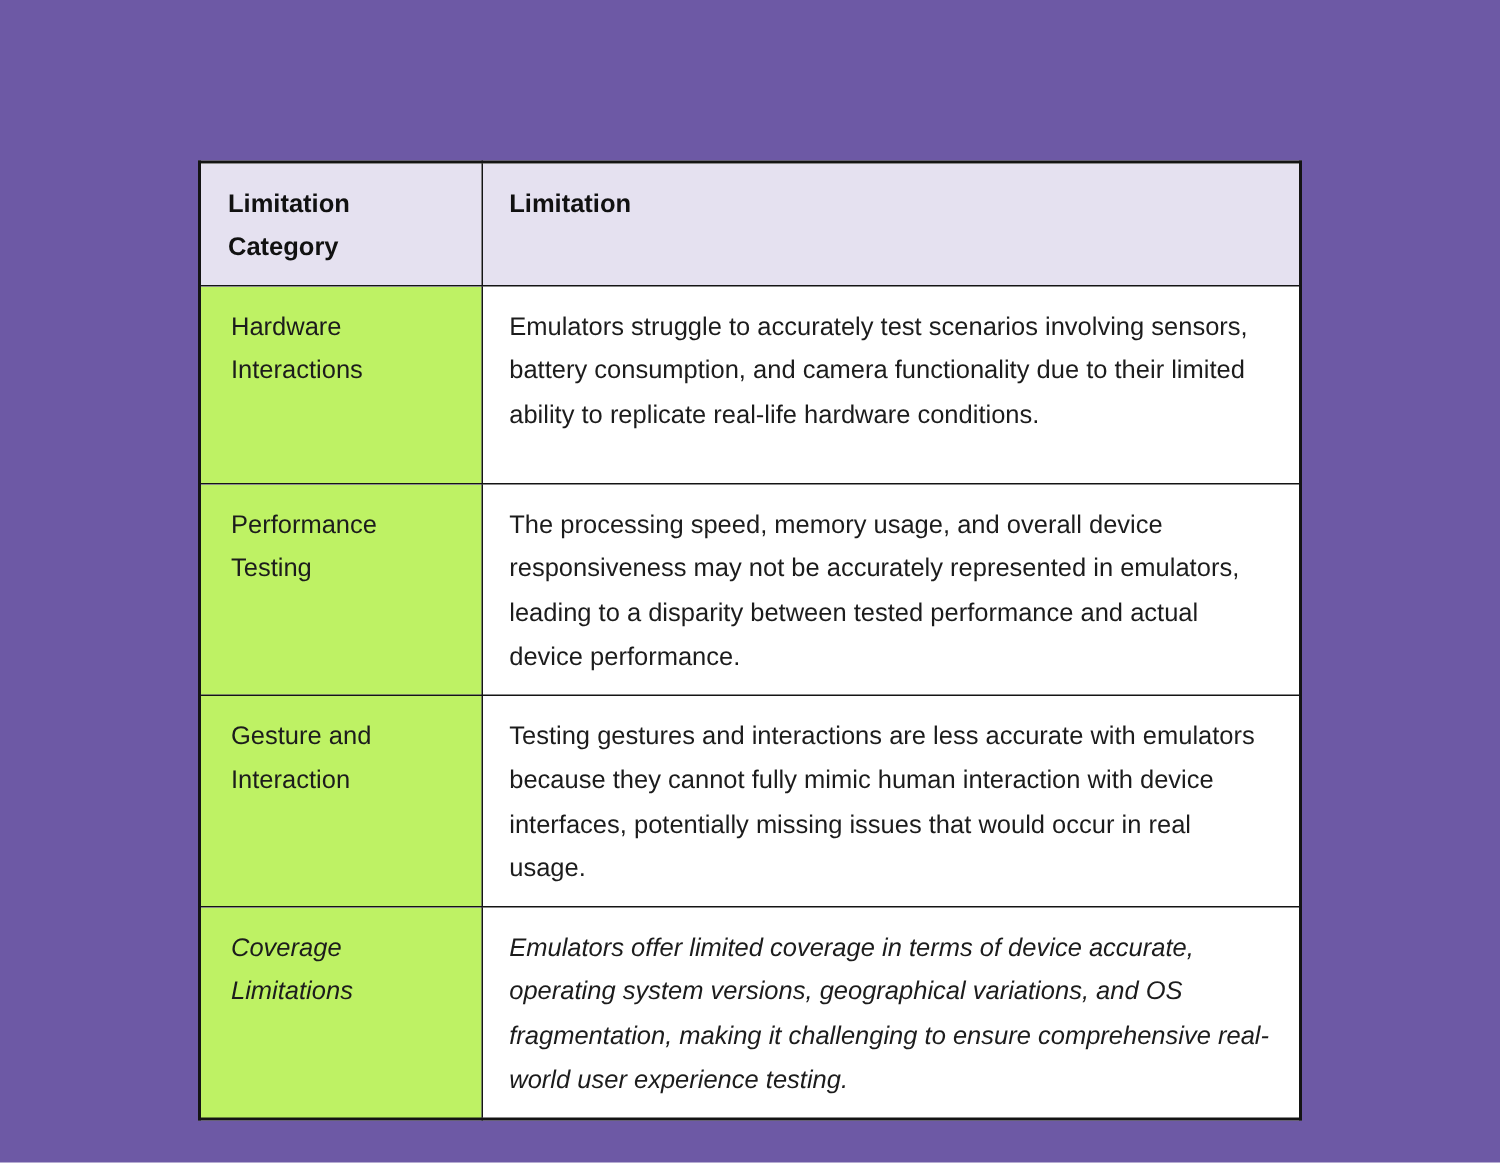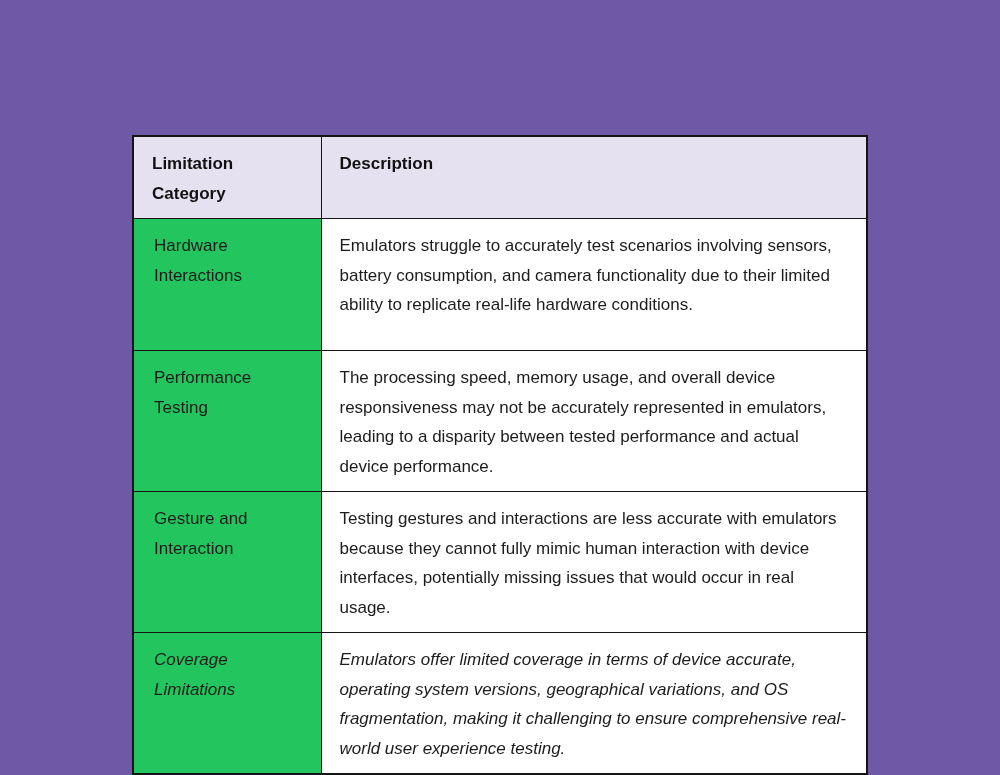--- a/index.html
+++ b/index.html
@@ -13,21 +13,21 @@
     font-family: "Liberation Sans", sans-serif;
     overflow: hidden;
   }
   .page {
     width: 1000px;
     height: 775px;
     box-sizing: border-box;
     padding-top: 78px;
     display: flex;
     justify-content: center;
-    align-items: flex-end;
+    align-items: center;
   }
   table.limitations {
     width: 734px;
     table-layout: fixed;
     border-collapse: collapse;
     background: #ffffff;
     border: 2px solid #141414;
   }
   table.limitations col.cat-col   { width: 188px; }
   table.limitations col.desc-col  { width: 546px; }
@@ -43,21 +43,21 @@
     color: #1c1c1c;
     overflow: hidden;
   }
   table.limitations thead tr { height: 77px; }
   table.limitations thead th {
     background: #e5e1f0;
     font-weight: 700;
     color: #111111;
   }
   table.limitations tbody td.cat-cell {
-    background: #22c55e;
+    background: #bef264;
     padding-left: 20px;
   }
   table.limitations tbody td.desc-cell {
     background: #ffffff;
     margin-top: 40px;
   }
   table.limitations tbody tr:nth-child(1) { height: 132px; }
   table.limitations tbody tr:nth-child(2) { height: 134px; }
   table.limitations tbody tr:nth-child(3) { height: 134px; }
   table.limitations tbody tr:nth-child(4) { height: 139px; font-style: italic; }
@@ -67,21 +67,21 @@
 
 <div class="page">
   <table class="limitations">
     <colgroup>
       <col class="cat-col">
       <col class="desc-col">
     </colgroup>
     <thead>
       <tr>
         <th>Limitation Category</th>
-        <th>Description</th>
+        <th>Limitation</th>
       </tr>
     </thead>
     <tbody id="table-body">
         <tr>
           <td class="cat-cell">Hardware Interactions</td>
           <td class="desc-cell">Emulators struggle to accurately test scenarios involving sensors, battery consumption, and camera functionality due to their limited ability to replicate real-life hardware conditions.</td>
         </tr>
         <tr>
           <td class="cat-cell">Performance Testing</td>
           <td class="desc-cell">The processing speed, memory usage, and overall device responsiveness may not be accurately represented in emulators, leading to a disparity between tested performance and actual device performance.</td>

